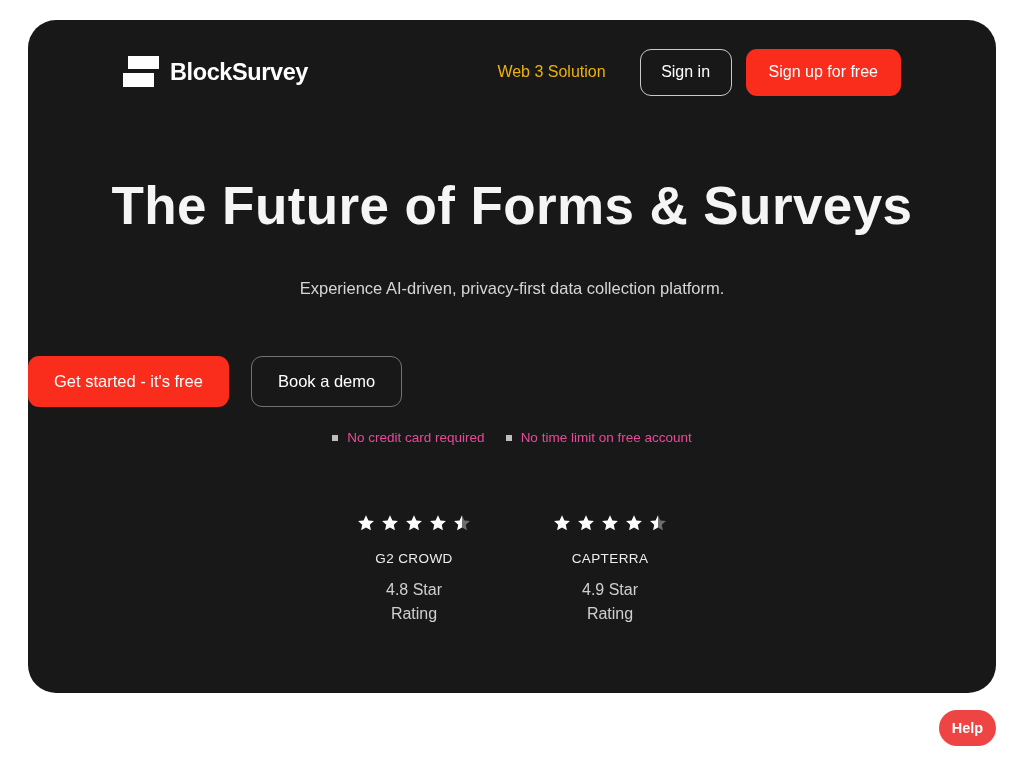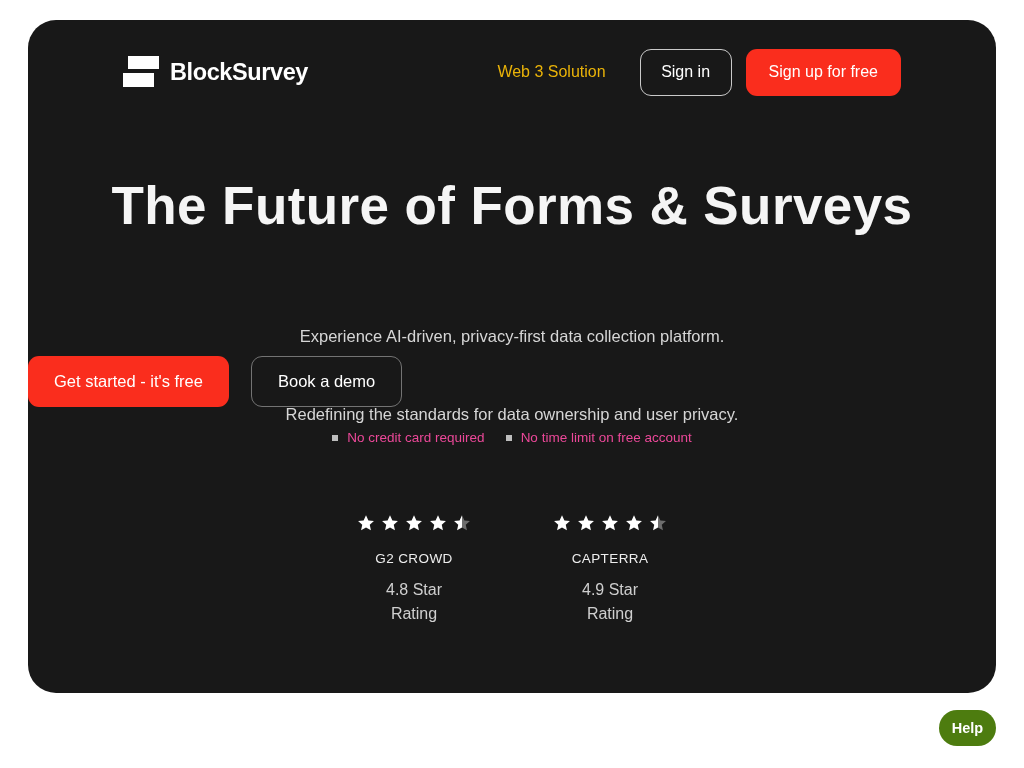--- a/index.html
+++ b/index.html
@@ -143,21 +143,21 @@
 
   .subhead {
     position: absolute;
     top: 253px;
     width: 100%;
     color: #d6d6d6;
     font-size: 16.5px;
     font-weight: 400;
     line-height: 30px;
   }
-  .subhead div { white-space: nowrap; margin-top: 48px; }
+  .subhead div { white-space: nowrap; }
 
   .cta-row {
     position: absolute;
     top: 336px;
     width: 100%;
     display: flex;
     justify-content: flex-start;
     align-items: center;
     gap: 22px;
   }
@@ -254,21 +254,21 @@
   .badge-dapp .badge-sub { margin-top: 13px; }
 
   
   .help-button {
     position: absolute;
     right: 28px;
     bottom: 22px;
     width: 57px;
     height: 36px;
     border-radius: 18px;
-    background: #4d7c0f;
+    background: #ef4444;
     color: #ffffff;
     font-size: 14.5px;
     font-weight: 700;
     display: flex;
     align-items: center;
     justify-content: center;
     cursor: pointer;
   }
 </style>
 </head>
@@ -293,21 +293,20 @@
     </div>
 
   </div>
 
   <div class="hero-body">
 
     <h1 class="headline">The Future of Forms &amp; Surveys</h1>
 
     <div class="subhead">
       <div>Experience AI-driven, privacy-first data collection platform.</div>
-      <div>Redefining the standards for data ownership and user privacy.</div>
     </div>
 
     <div class="cta-row">
       <button class="btn btn-primary">Get started - it's free</button>
       <button class="btn btn-secondary">Book a demo</button>
     </div>
 
     <div class="perks">
       <div class="perk">
         <span class="sq"></span>

